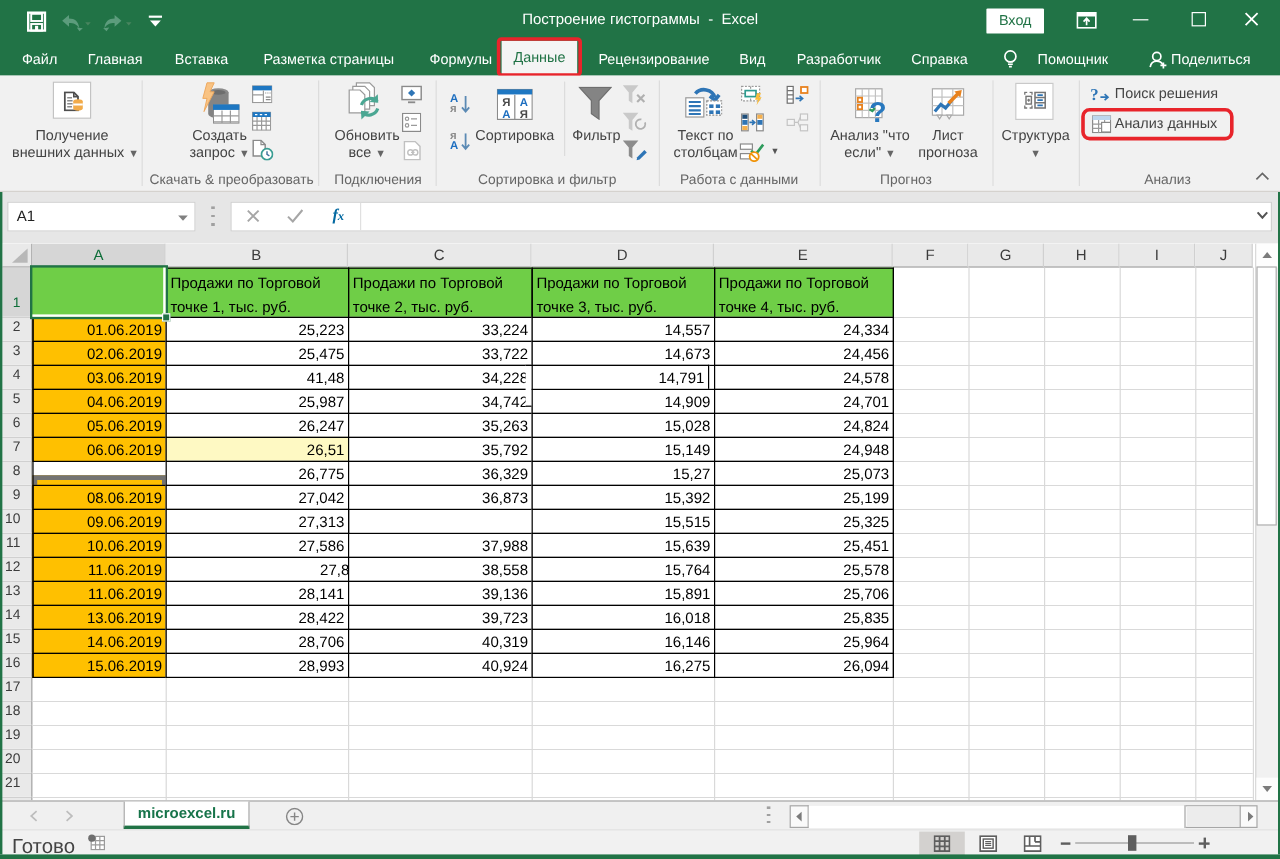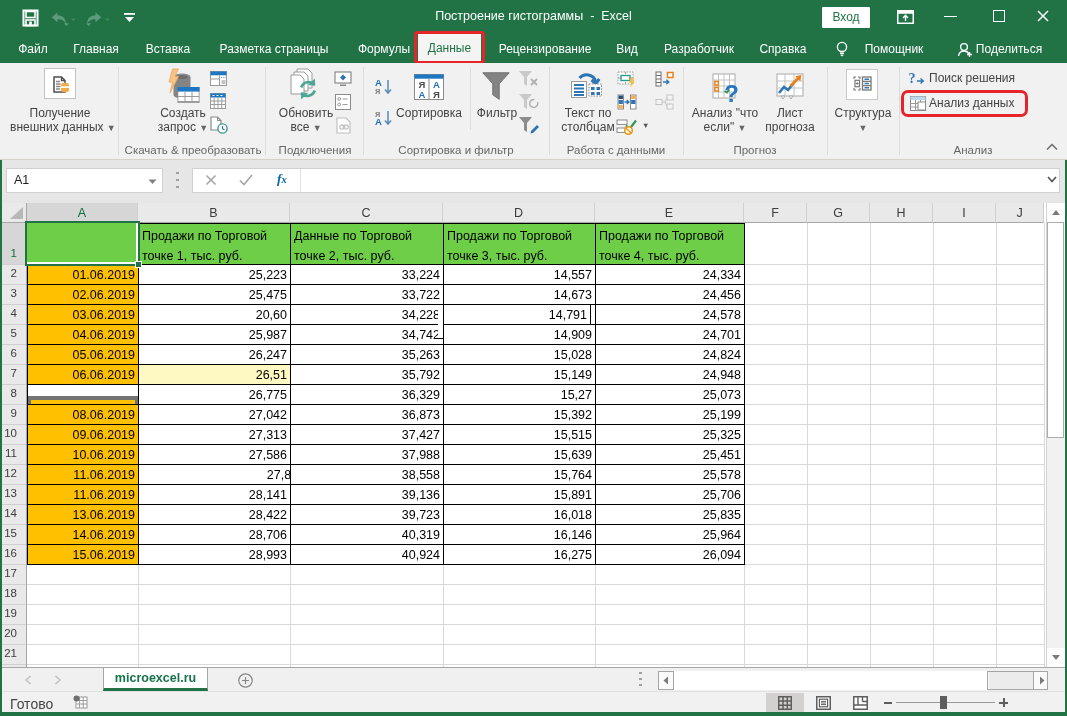--- a/index.html
+++ b/index.html
@@ -380,62 +380,61 @@
     <div class="vline" style="left:595px;top:20px;height:444px;"></div>
     <div class="vline" style="left:744px;top:20px;height:444px;"></div>
     <div class="vline" style="left:807px;top:20px;height:444px;"></div>
     <div class="vline" style="left:870px;top:20px;height:444px;"></div>
     <div class="vline" style="left:933px;top:20px;height:444px;"></div>
     <div class="vline" style="left:996px;top:20px;height:444px;"></div>
     <div class="vline" style="left:1044px;top:20px;height:444px;"></div>
     <div class="abs" style="left:27px;top:61px;width:1017px;height:403px;background:repeating-linear-gradient(#d9d9d9 0 1px, transparent 1px 20px);"></div>
     <div class="abs" style="left:2px;top:61px;width:24px;height:403px;background:repeating-linear-gradient(#d0d0d0 0 1px, transparent 1px 20px);"></div>
     <div class="cell" style="left:138px;top:20px;width:153px;height:42px;background:#6fce47;border:1px solid #000;padding:3px 0 0 3px;line-height:19.5px;">Продажи по Торговой точке 1, тыс. руб.</div>
-    <div class="cell" style="left:290px;top:20px;width:154px;height:42px;background:#6fce47;border:1px solid #000;padding:3px 0 0 3px;line-height:19.5px;">Данные по Торговой точке 2, тыс. руб.</div>
+    <div class="cell" style="left:290px;top:20px;width:154px;height:42px;background:#6fce47;border:1px solid #000;padding:3px 0 0 3px;line-height:19.5px;">Продажи по Торговой точке 2, тыс. руб.</div>
     <div class="cell" style="left:443px;top:20px;width:153px;height:42px;background:#6fce47;border:1px solid #000;padding:3px 0 0 3px;line-height:19.5px;">Продажи по Торговой точке 3, тыс. руб.</div>
     <div class="cell" style="left:595px;top:20px;width:150px;height:42px;background:#6fce47;border:1px solid #000;padding:3px 0 0 3px;line-height:19.5px;">Продажи по Торговой точке 4, тыс. руб.</div>
     <div class="cell num" style="left:27px;top:61px;width:112px;height:21px;background:#ffc000;border:1px solid #000;line-height:20px;padding-right:3px;">01.06.2019</div>
     <div class="cell num" style="left:27px;top:81px;width:112px;height:21px;background:#ffc000;border:1px solid #000;line-height:20px;padding-right:3px;">02.06.2019</div>
     <div class="cell num" style="left:27px;top:101px;width:112px;height:21px;background:#ffc000;border:1px solid #000;line-height:20px;padding-right:3px;">03.06.2019</div>
     <div class="cell num" style="left:27px;top:121px;width:112px;height:21px;background:#ffc000;border:1px solid #000;line-height:20px;padding-right:3px;">04.06.2019</div>
     <div class="cell num" style="left:27px;top:141px;width:112px;height:21px;background:#ffc000;border:1px solid #000;line-height:20px;padding-right:3px;">05.06.2019</div>
     <div class="cell num" style="left:27px;top:161px;width:112px;height:21px;background:#ffc000;border:1px solid #000;line-height:20px;padding-right:3px;">06.06.2019</div>
     <div class="cell num" style="left:27px;top:181px;width:112px;height:21px;background:#ffc000;border:4px solid #737373;line-height:20px;padding-right:3px;margin-top:12px;">07.06.2019</div>
     <div class="cell num" style="left:27px;top:201px;width:112px;height:21px;background:#ffc000;border:1px solid #000;line-height:20px;padding-right:3px;">08.06.2019</div>
     <div class="cell num" style="left:27px;top:221px;width:112px;height:21px;background:#ffc000;border:1px solid #000;line-height:20px;padding-right:3px;">09.06.2019</div>
     <div class="cell num" style="left:27px;top:241px;width:112px;height:21px;background:#ffc000;border:1px solid #000;line-height:20px;padding-right:3px;">10.06.2019</div>
     <div class="cell num" style="left:27px;top:261px;width:112px;height:21px;background:#ffc000;border:1px solid #000;line-height:20px;padding-right:3px;">11.06.2019</div>
     <div class="cell num" style="left:27px;top:281px;width:112px;height:21px;background:#ffc000;border:1px solid #000;line-height:20px;padding-right:3px;">11.06.2019</div>
     <div class="cell num" style="left:27px;top:301px;width:112px;height:21px;background:#ffc000;border:1px solid #000;line-height:20px;padding-right:3px;">13.06.2019</div>
     <div class="cell num" style="left:27px;top:321px;width:112px;height:21px;background:#ffc000;border:1px solid #000;line-height:20px;padding-right:3px;">14.06.2019</div>
     <div class="cell num" style="left:27px;top:341px;width:112px;height:21px;background:#ffc000;border:1px solid #000;line-height:20px;padding-right:3px;">15.06.2019</div>
     <div class="cell num" style="left:138px;top:61px;width:153px;height:21px;background:#fff;border:1px solid #000;border-left:none;line-height:20px;">25,223</div>
     <div class="cell num" style="left:138px;top:81px;width:153px;height:21px;background:#fff;border:1px solid #000;border-left:none;line-height:20px;">25,475</div>
-    <div class="cell num" style="left:138px;top:101px;width:153px;height:21px;background:#fff;border:1px solid #000;border-left:none;line-height:20px;">20,60</div>
+    <div class="cell num" style="left:138px;top:101px;width:153px;height:21px;background:#fff;border:1px solid #000;border-left:none;line-height:20px;">41,48</div>
     <div class="cell num" style="left:138px;top:121px;width:153px;height:21px;background:#fff;border:1px solid #000;border-left:none;line-height:20px;">25,987</div>
     <div class="cell num" style="left:138px;top:141px;width:153px;height:21px;background:#fff;border:1px solid #000;border-left:none;line-height:20px;">26,247</div>
     <div class="cell num" style="left:138px;top:161px;width:153px;height:21px;background:#fef9c3;border:1px solid #000;border-left:none;line-height:20px;">26,51</div>
     <div class="cell num" style="left:138px;top:181px;width:153px;height:21px;background:#fff;border:1px solid #000;border-left:none;line-height:20px;">26,775</div>
     <div class="cell num" style="left:138px;top:201px;width:153px;height:21px;background:#fff;border:1px solid #000;border-left:none;line-height:20px;">27,042</div>
     <div class="cell num" style="left:138px;top:221px;width:153px;height:21px;background:#fff;border:1px solid #000;border-left:none;line-height:20px;">27,313</div>
     <div class="cell num" style="left:138px;top:241px;width:153px;height:21px;background:#fff;border:1px solid #000;border-left:none;line-height:20px;">27,586</div>
     <div class="cell num" style="left:138px;top:261px;width:171px;height:21px;background:#fff;border:1px solid #000;border-left:none;line-height:20px;">27,862</div>
     <div class="cell num" style="left:138px;top:281px;width:153px;height:21px;background:#fff;border:1px solid #000;border-left:none;line-height:20px;">28,141</div>
     <div class="cell num" style="left:138px;top:301px;width:153px;height:21px;background:#fff;border:1px solid #000;border-left:none;line-height:20px;">28,422</div>
     <div class="cell num" style="left:138px;top:321px;width:153px;height:21px;background:#fff;border:1px solid #000;border-left:none;line-height:20px;">28,706</div>
     <div class="cell num" style="left:138px;top:341px;width:153px;height:21px;background:#fff;border:1px solid #000;border-left:none;line-height:20px;">28,993</div>
     <div class="cell num" style="left:290px;top:61px;width:154px;height:21px;background:#fff;border:1px solid #000;border-left:none;line-height:20px;">33,224</div>
     <div class="cell num" style="left:290px;top:81px;width:154px;height:21px;background:#fff;border:1px solid #000;border-left:none;line-height:20px;">33,722</div>
     <div class="cell num" style="left:290px;top:101px;width:154px;height:21px;background:#fff;border:1px solid #000;border-left:none;line-height:20px;">34,228</div>
     <div class="cell num" style="left:290px;top:121px;width:154px;height:21px;background:#fff;border:1px solid #000;border-left:none;line-height:20px;">34,742</div>
     <div class="cell num" style="left:290px;top:141px;width:154px;height:21px;background:#fff;border:1px solid #000;border-left:none;line-height:20px;">35,263</div>
     <div class="cell num" style="left:290px;top:161px;width:154px;height:21px;background:#fff;border:1px solid #000;border-left:none;line-height:20px;">35,792</div>
     <div class="cell num" style="left:290px;top:181px;width:154px;height:21px;background:#fff;border:1px solid #000;border-left:none;line-height:20px;">36,329</div>
     <div class="cell num" style="left:290px;top:201px;width:154px;height:21px;background:#fff;border:1px solid #000;border-left:none;line-height:20px;">36,873</div>
-    <div class="cell num" style="left:290px;top:221px;width:154px;height:21px;background:#fff;border:1px solid #000;border-left:none;line-height:20px;">37,427</div>
     <div class="cell num" style="left:290px;top:241px;width:154px;height:21px;background:#fff;border:1px solid #000;border-left:none;line-height:20px;">37,988</div>
     <div class="cell num" style="left:290px;top:261px;width:154px;height:21px;background:#fff;border:1px solid #000;border-left:none;line-height:20px;">38,558</div>
     <div class="cell num" style="left:290px;top:281px;width:154px;height:21px;background:#fff;border:1px solid #000;border-left:none;line-height:20px;">39,136</div>
     <div class="cell num" style="left:290px;top:301px;width:154px;height:21px;background:#fff;border:1px solid #000;border-left:none;line-height:20px;">39,723</div>
     <div class="cell num" style="left:290px;top:321px;width:154px;height:21px;background:#fff;border:1px solid #000;border-left:none;line-height:20px;">40,319</div>
     <div class="cell num" style="left:290px;top:341px;width:154px;height:21px;background:#fff;border:1px solid #000;border-left:none;line-height:20px;">40,924</div>
     <div class="cell num" style="left:443px;top:61px;width:153px;height:21px;background:#fff;border:1px solid #000;border-left:none;line-height:20px;">14,557</div>
     <div class="cell num" style="left:443px;top:81px;width:153px;height:21px;background:#fff;border:1px solid #000;border-left:none;line-height:20px;">14,673</div>
     <div class="cell num" style="left:438px;top:101px;width:153px;height:35px;background:#fff;border:1px solid #000;border-left:none;line-height:20px;">14,791</div>
     <div class="cell num" style="left:443px;top:121px;width:153px;height:21px;background:#fff;border:1px solid #000;border-left:none;line-height:20px;">14,909</div>
@@ -504,21 +503,21 @@
     </svg>
   <div class="abs" style="left:674px;top:3px;width:314px;height:19px;background:#fff;border-right:1px solid #a6a6a6;"></div>
   <div class="abs" style="left:989px;top:4px;width:44px;height:17px;background:#ececec;"></div>
   <div class="abs" style="left:1033px;top:3px;width:1px;height:19px;background:#a6a6a6;"></div>
   <svg class="abs" style="left:1038px;top:8px" width="8" height="9" viewBox="0 0 8 9">
       <path d="M2 0.5 L6.5 4.5 L2 8.5" fill="#7b7b7b"></path>
     </svg>
 </div>
 
 <div class="abs" id="statusbar">
-  <div class="abs" style="left:10px;top:4px;font-size:14px;color:#444;">Готово</div>
+  <div class="abs" style="left:10px;top:4px;font-size:17px;color:#444;">Готово</div>
   <svg class="abs" style="left:73px;top:3px" width="15" height="14" viewBox="0 0 15 14">
     <rect x="3" y="2" width="11" height="11" fill="#fff" stroke="#9a9a9a"></rect>
     <path d="M3 5.5 h11 M6.6 2 v11 M10.2 2 v11 M3 9 h11" stroke="#9a9a9a"></path>
     <circle cx="3.5" cy="3.5" r="3" fill="#6e6e6e"></circle>
   </svg>
   <div class="abs" style="left:766px;top:1px;width:38px;height:20px;background:#d3d1cf;"></div>
   <svg class="abs" style="left:778px;top:4px" width="14" height="14" viewBox="0 0 14 14">
     <rect x="0.75" y="0.75" width="12.5" height="12.5" fill="none" stroke="#5e5e5e" stroke-width="1.5"></rect>
     <path d="M0.75 5 h12.5 M0.75 9.3 h12.5 M5 0.75 v12.5 M9.3 0.75 v12.5" stroke="#5e5e5e" stroke-width="1.5"></path>
   </svg>

